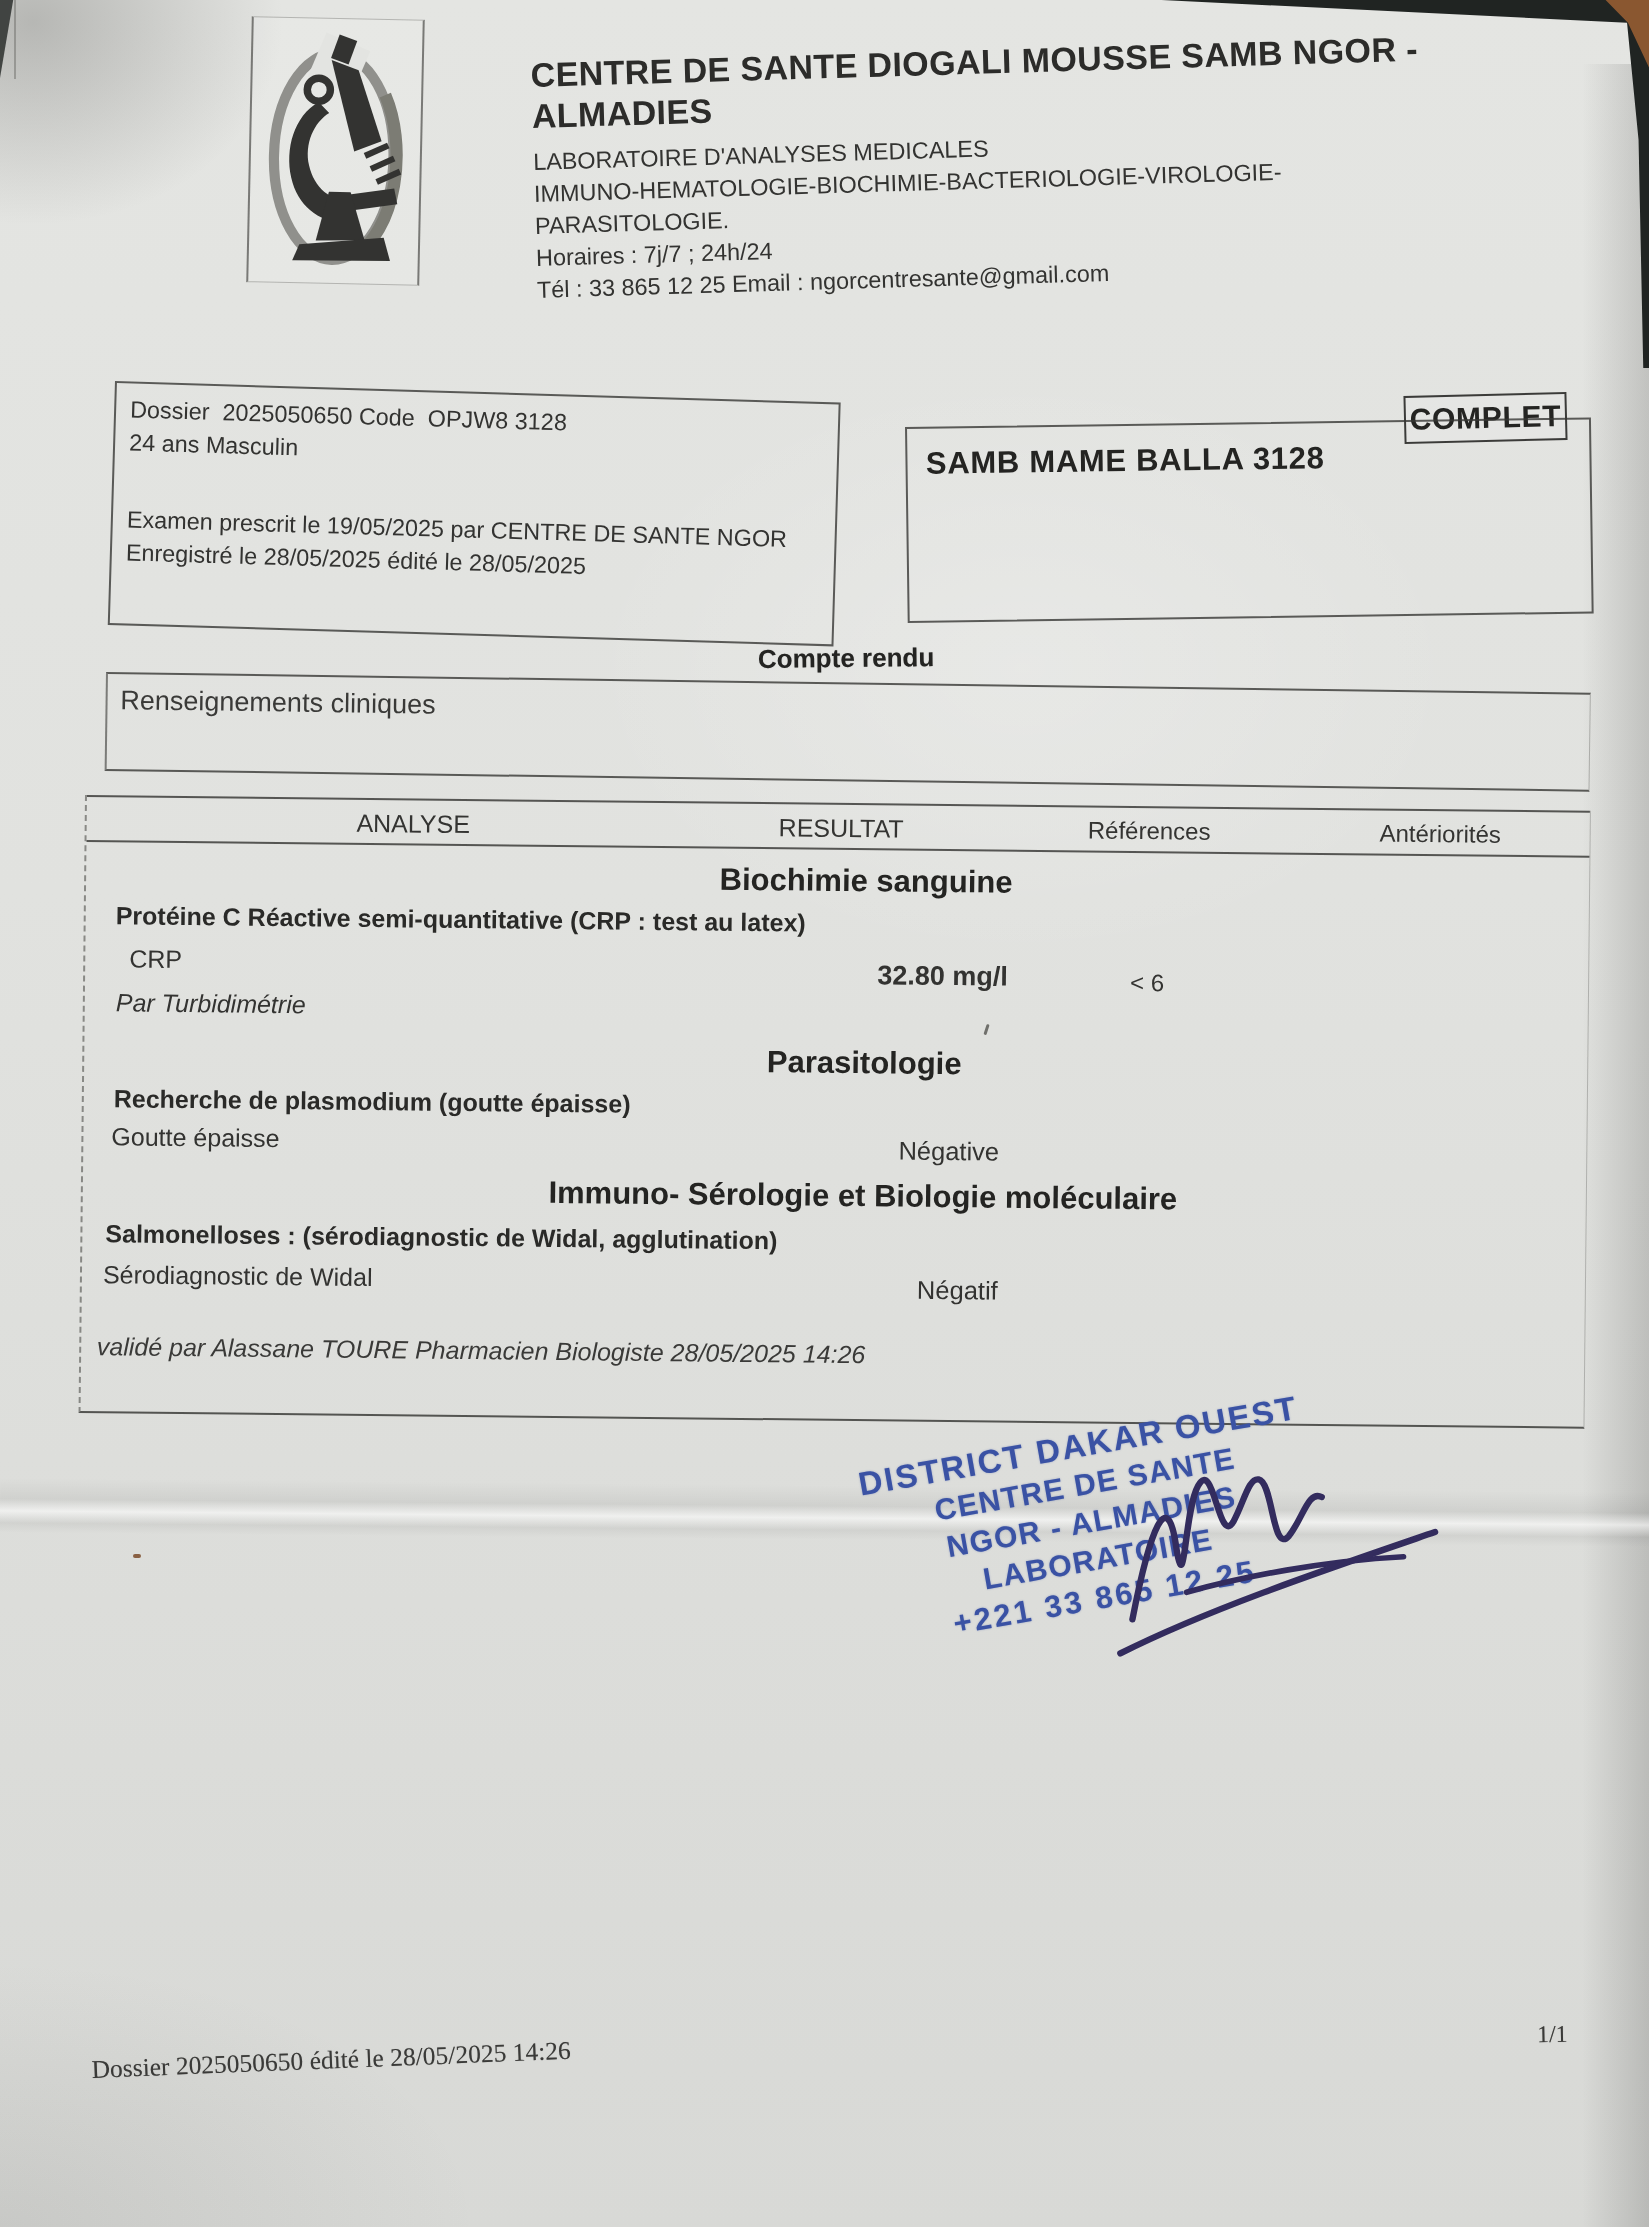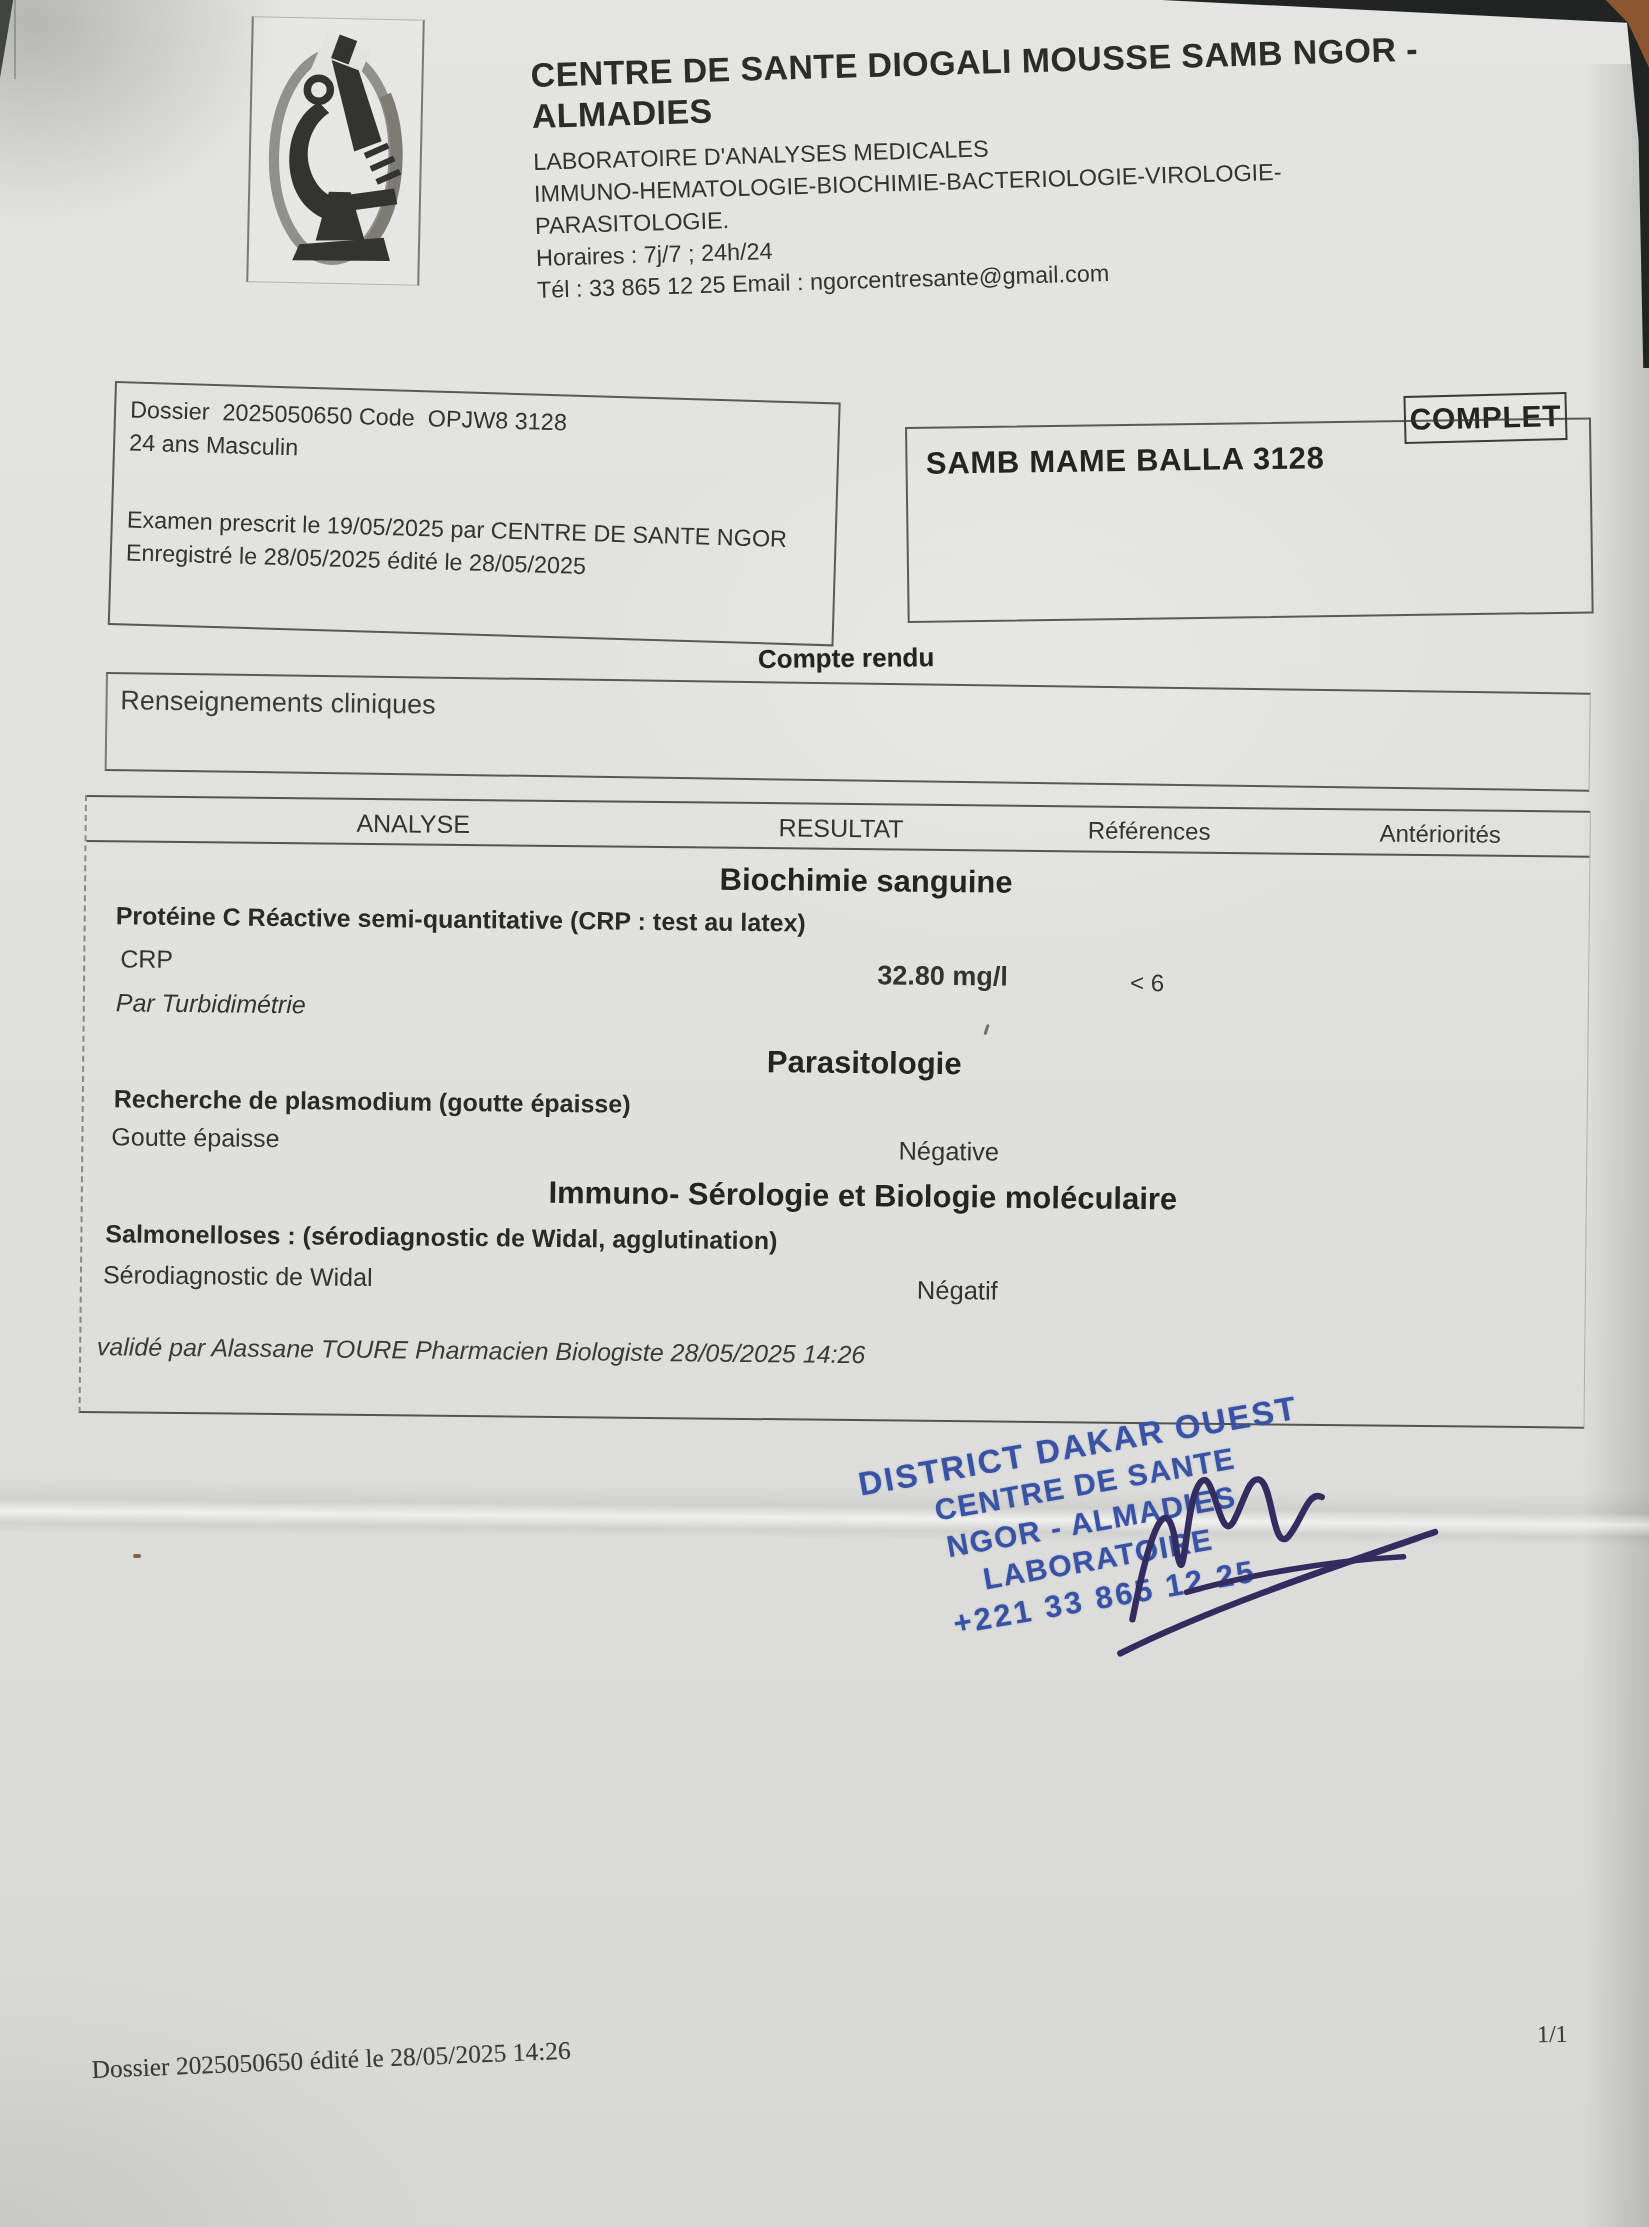--- a/index.html
+++ b/index.html
@@ -148,21 +148,21 @@
   <div class="table-box">
     <div class="thead">
       <div class="th" style="left:220px">ANALYSE</div>
       <div class="th" style="left:648px">RESULTAT</div>
       <div class="th" style="left:956px;font-size:24px">Références</div>
       <div class="th" style="left:1247px;font-size:24px">Antériorités</div>
     </div>
 
     <div class="sec-title" style="top:60px">Biochimie sanguine</div>
     <div class="cell group" style="left:30px;top:106px">Protéine C Réactive semi-quantitative (CRP : test au latex)</div>
-    <div class="cell" style="left:35px;top:149px">CRP</div>
+    <div class="cell" style="left:44px;top:149px">CRP</div>
     <div class="cell result-center b" style="left:751px;top:157px;font-size:27px">32.80 mg/l</div>
     <div class="cell" style="left:1045px;top:163px;font-size:24px">&lt; 6</div>
     <div class="cell italic" style="left:31px;top:193px">Par Turbidimétrie</div>
 
     <div class="sec-title" style="top:242px">Parasitologie</div>
     <div class="cell group" style="left:30px;top:289px">Recherche de plasmodium (goutte épaisse)</div>
     <div class="cell" style="left:28px;top:327px">Goutte épaisse</div>
     <div class="cell result-center" style="left:759px;top:333px;font-size:25.5px">Négative</div>
 
     <div class="sec-title" style="top:375px">Immuno- Sérologie et Biologie moléculaire</div>

